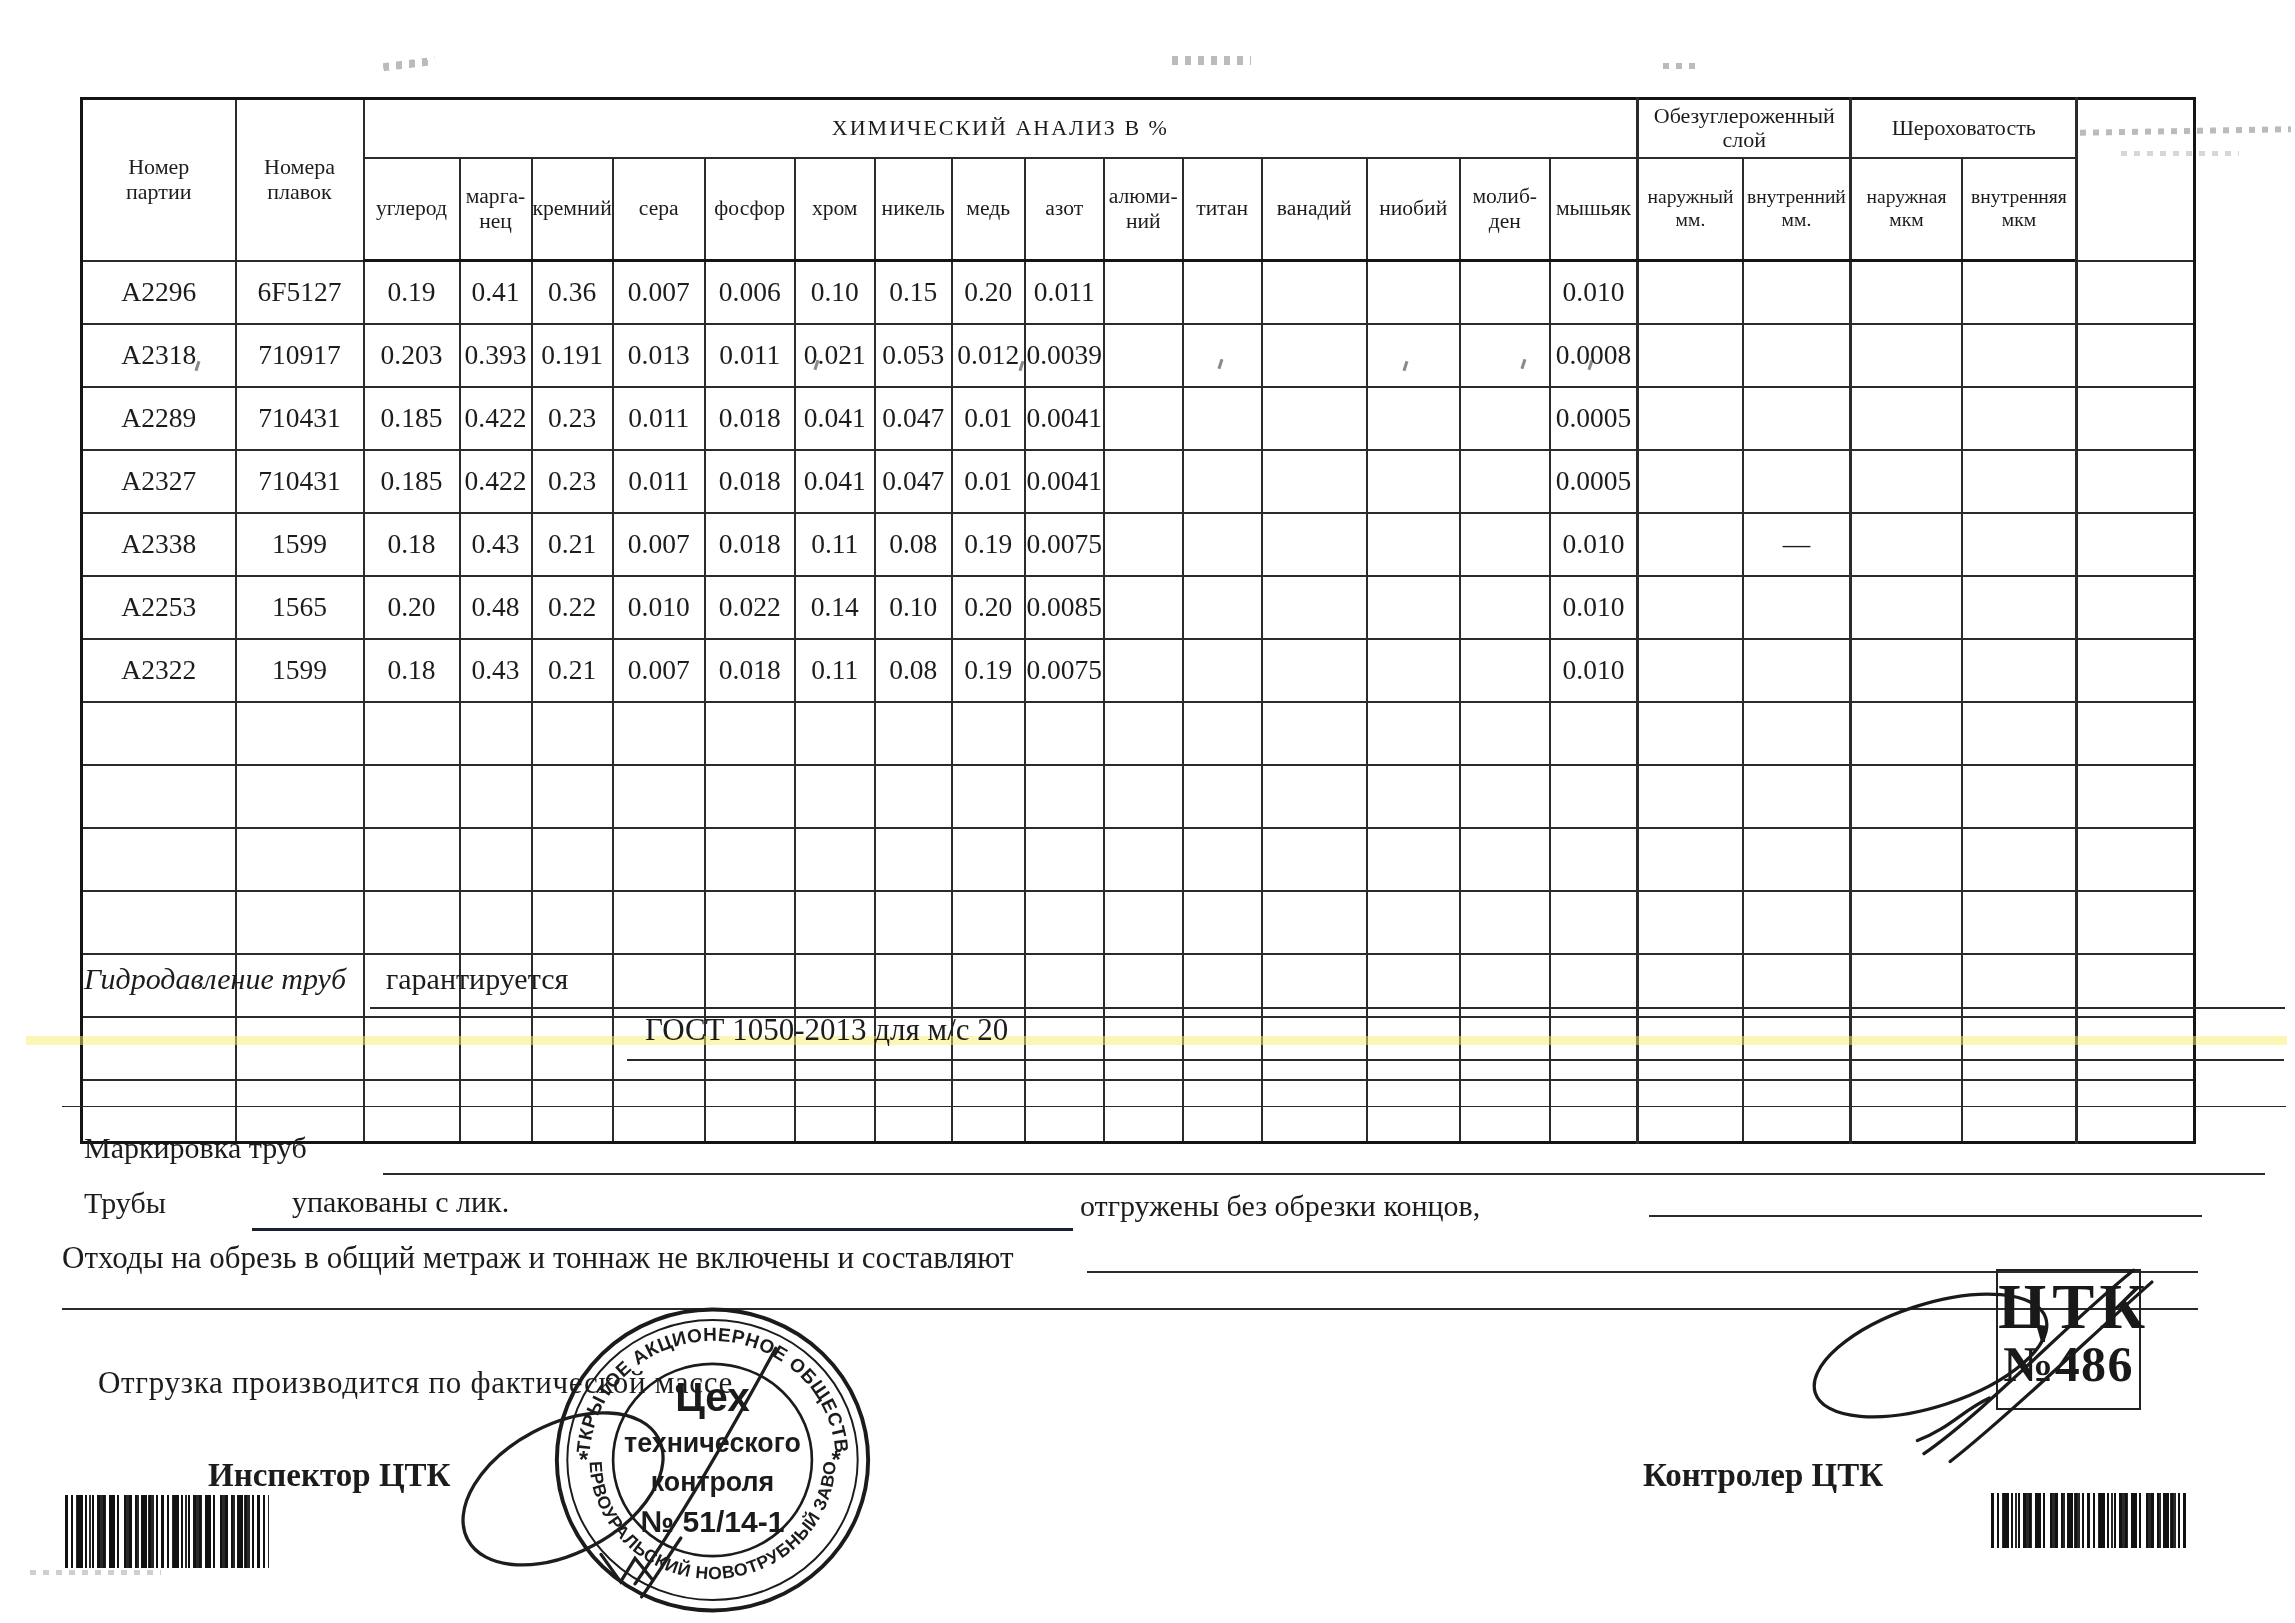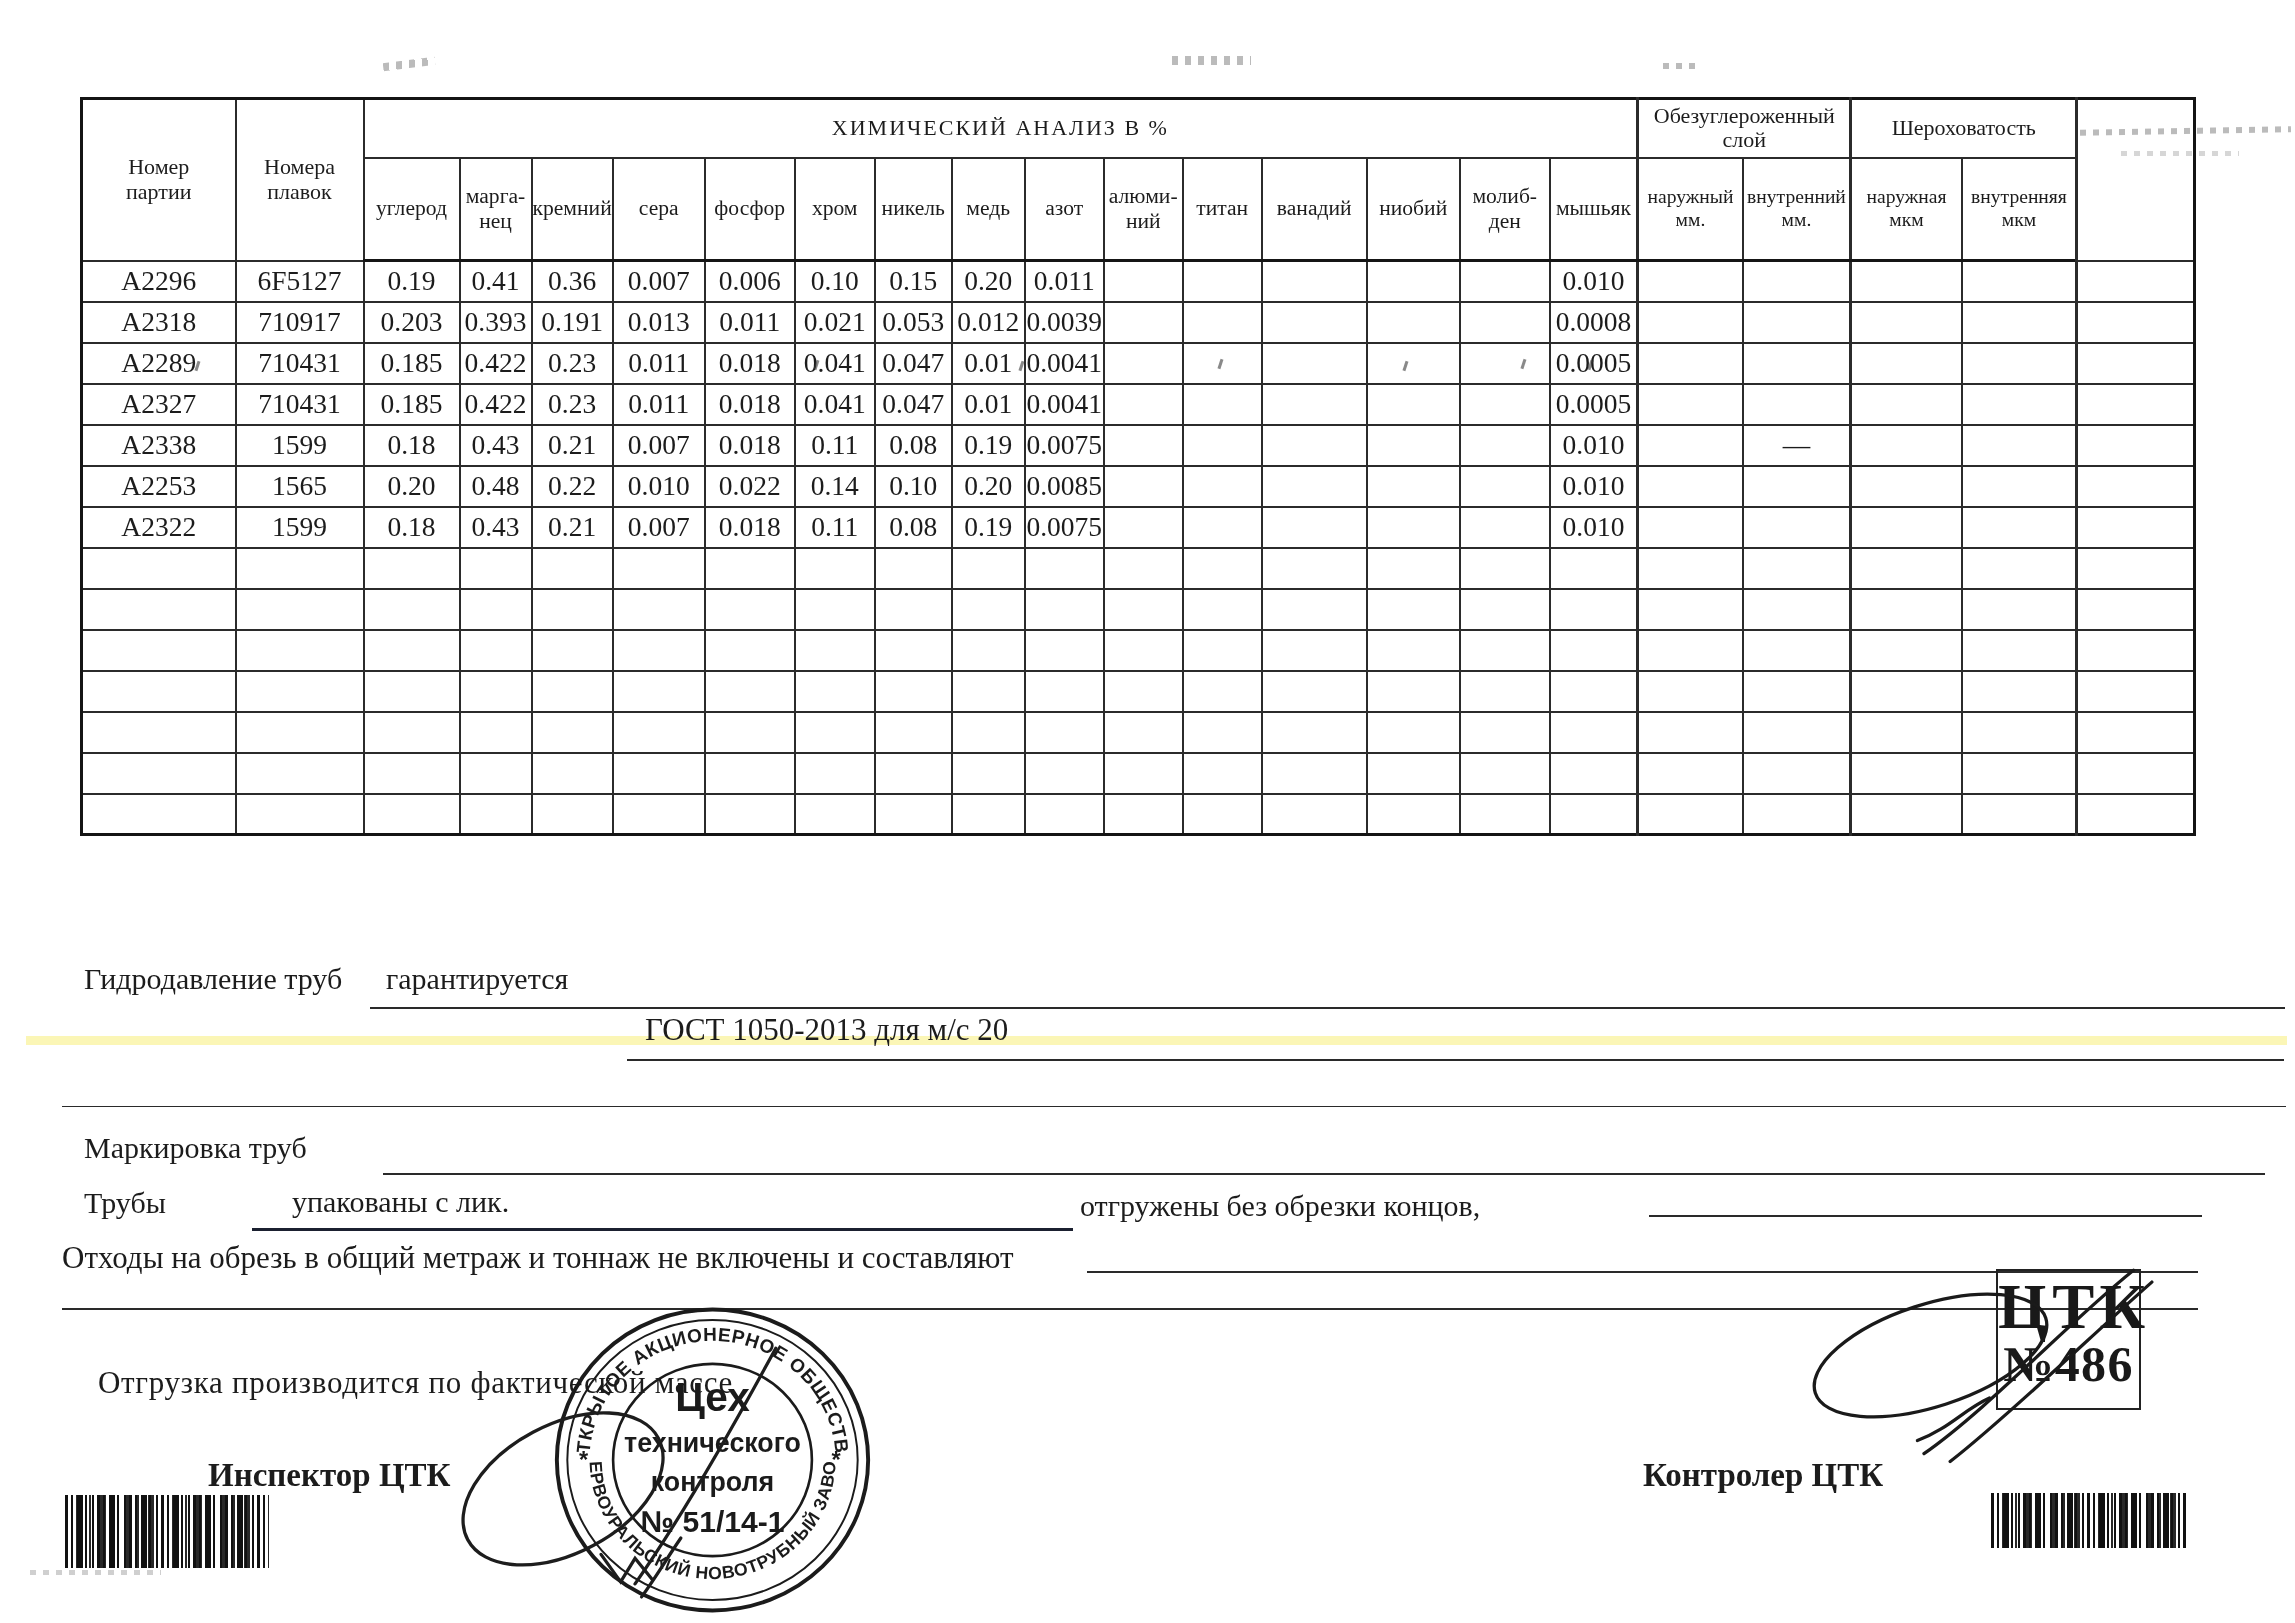--- a/index.html
+++ b/index.html
@@ -11,21 +11,21 @@
   table.cert th,table.cert td{border:2px solid #2b2b2b;padding:0;text-align:center;vertical-align:middle;
              font-weight:normal;white-space:pre-line;overflow:hidden;}
   tr.band{height:59px;}
   tr.band th{font-size:22px;line-height:1.12;}
   th.chem-title{font-size:23.6px;letter-spacing:2px;}
   th.sec-title{font-size:19.6px;}
   tr.subhead{height:103px;}
   tr.subhead th{font-size:21.6px;line-height:1.15;}
   tr.subhead th.small{font-size:19.6px;}
   th.corner{font-size:24px;line-height:1.35;}
-  tbody tr{height:41px;margin-top:17px;}
+  tbody tr{height:63px;margin-top:17px;}
   tbody td{font-size:27.5px;}
   tr.subhead th{border-bottom:3.3px solid #151515;}
   .b4l{border-left-width:3.3px !important;}
   .b5l{border-left-width:3.9px !important;}
   
   .t{position:absolute;font-size:30px;white-space:nowrap;}
   .bold{font-weight:bold;}
   .rule{position:absolute;height:2px;background:#2a2a2a;}
   .rule.thick{height:2.6px;background:#1b2030;}
   .hl{position:absolute;background:rgba(247,238,110,0.5);}
@@ -463,21 +463,21 @@
   <div class="tick" style="left:196px;top:361px;"></div>
   <div class="tick" style="left:815px;top:360px;"></div>
   <div class="tick" style="left:1020px;top:361px;"></div>
   <div class="tick" style="left:1219px;top:359px;"></div>
   <div class="tick" style="left:1404px;top:361px;"></div>
   <div class="tick" style="left:1522px;top:359px;"></div>
   <div class="tick" style="left:1589px;top:360px;"></div>
 
   <div class="hl" style="left:26px;top:1036px;width:2261px;height:8.5px;"></div>
 
-  <div class="t" style="left:84px;top:962px;">Гидродавление труб</div>
+  <div class="t" style="left:84px;top:962px;font-style:italic;">Гидродавление труб</div>
   <div class="t" style="left:386px;top:962px;">гарантируется</div>
   <div class="rule" style="left:370px;top:1007px;width:1915px;"></div>
 
   <div class="t" style="left:645px;top:1012px;font-size:31px;">ГОСТ 1050-2013 для м/с 20</div>
   <div class="rule" style="left:627px;top:1059px;width:1657px;"></div>
 
   <div class="rule" style="left:62px;top:1106px;width:2224px;height:1.3px;"></div>
 
   <div class="t" style="left:84px;top:1131px;">Маркировка труб</div>
   <div class="rule" style="left:383px;top:1173px;width:1882px;"></div>

